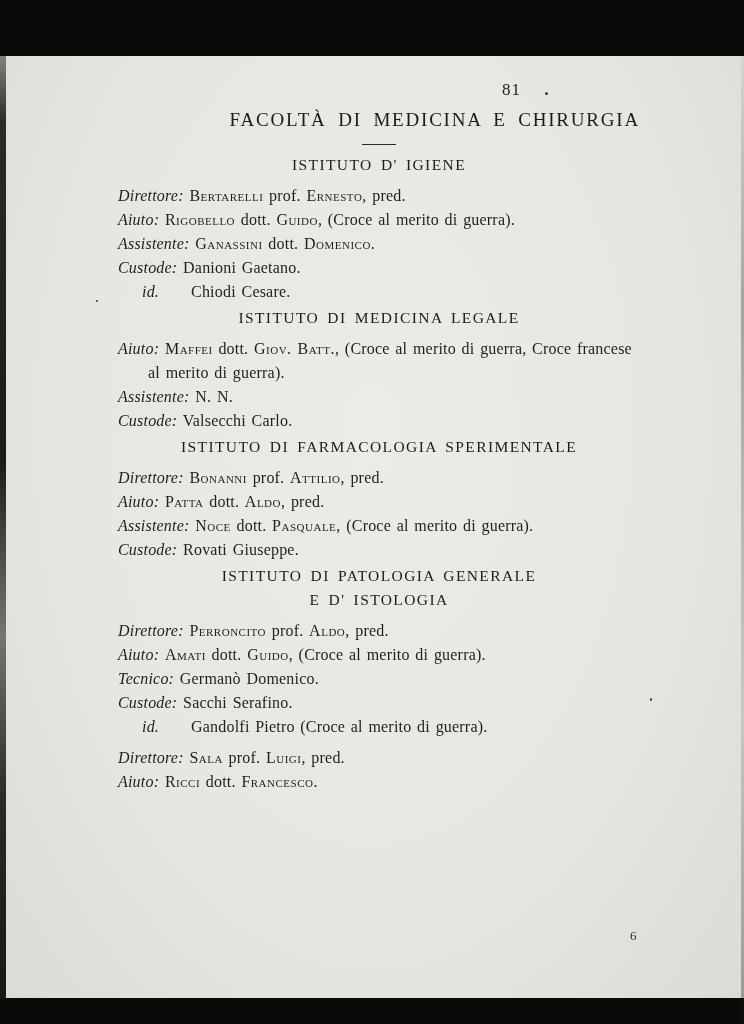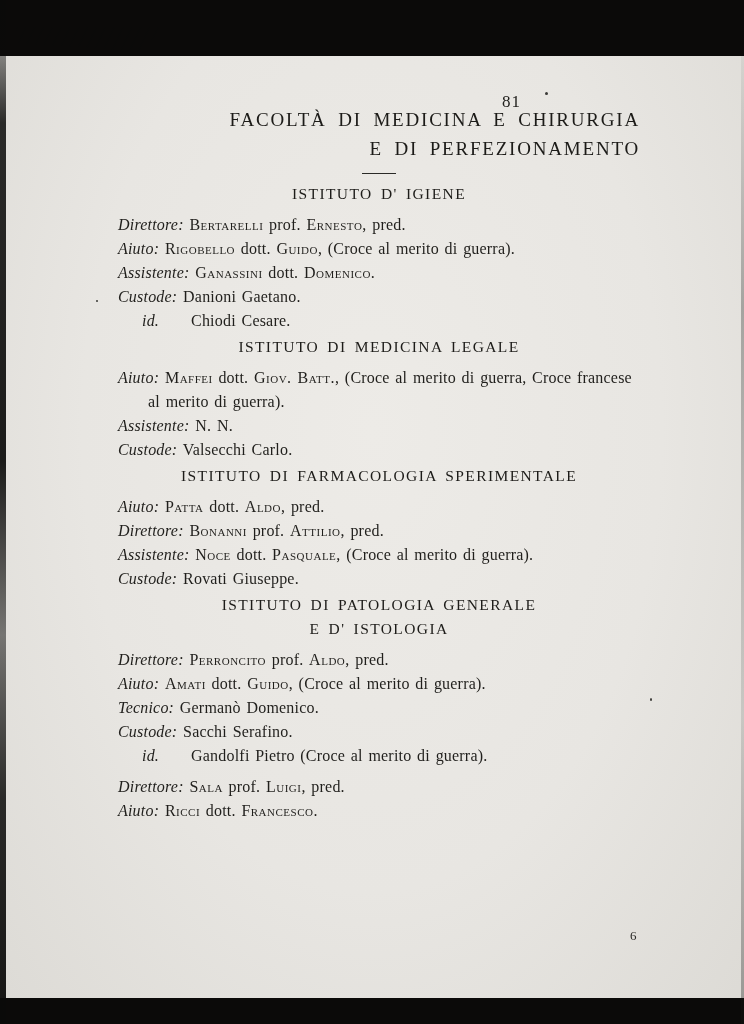--- a/index.html
+++ b/index.html
@@ -36,21 +36,21 @@
     clip-path:polygon(0 0,100% 0,82% 100%,0 65%);
   }
   .speck{position:absolute;background:#3a3a36;border-radius:50%;}
   .speck.s1{width:3px;height:3px;top:92px;left:545px;}
   .speck.s2{width:2px;height:2px;top:300px;left:96px;}
   .speck.s3{width:2px;height:3px;top:698px;left:650px;}
 
   .content{position:relative;padding:108px 104px 0 118px;}
 
   .pageno{
-    position:absolute;top:92px;left:502px;
+    position:absolute;top:80px;left:502px;
     font-size:17px;letter-spacing:1px;color:#23221f;text-align:center;
   }
   .sig{
     position:absolute;top:928px;left:630px;
     font-size:13px;color:#2a2926;
   }
 
   .title{
     text-align:right;font-size:19px;line-height:24px;
     letter-spacing:1.8px;word-spacing:5px;color:#1c1b18;
@@ -79,21 +79,20 @@
 </head>
 <body>
 
 <div class="paper"></div>
 
 <div class="content">
 
   <div class="pageno">81</div>
 
   <div class="title">FACOLTÀ DI MEDICINA E CHIRURGIA</div>
-  <div class="title title2">E DI PERFEZIONAMENTO</div>
   <div class="dash"></div>
 
   <section>
     <div class="heading first">ISTITUTO D' IGIENE</div>
     <div class="entries">
       <div class="entry"><span class="lbl">Direttore:</span> <span class="sc">Bertarelli</span> <span>prof.</span> <span class="sc">Ernesto</span><span>, pred.</span></div>
       <div class="entry"><span class="lbl">Aiuto:</span> <span class="sc">Rigobello</span> <span>dott.</span> <span class="sc">Guido</span><span>, (Croce al merito di guerra).</span></div>
       <div class="entry"><span class="lbl">Assistente:</span> <span class="sc">Ganassini</span> <span>dott.</span> <span class="sc">Domenico</span><span>.</span></div>
       <div class="entry"><span class="lbl">Custode:</span> <span>Danioni Gaetano.</span></div>
       <div class="entry indent"><span class="lbl">id.</span><span>Chiodi Cesare.</span></div>
@@ -105,22 +104,22 @@
     <div class="entries">
       <div class="entry"><span class="lbl">Aiuto:</span> <span class="sc">Maffei</span> <span>dott.</span> <span class="sc">Giov. Batt.</span><span>, (Croce al merito di guerra, Croce francese al merito di guerra).</span></div>
       <div class="entry"><span class="lbl">Assistente:</span> <span>N. N.</span></div>
       <div class="entry"><span class="lbl">Custode:</span> <span>Valsecchi Carlo.</span></div>
     </div>
   </section>
 
   <section>
     <div class="heading">ISTITUTO DI FARMACOLOGIA SPERIMENTALE</div>
     <div class="entries">
+      <div class="entry"><span class="lbl">Direttore:</span> <span class="sc">Bonanni</span> <span>prof.</span> <span class="sc">Attilio</span><span>, pred.</span></div>
       <div class="entry"><span class="lbl">Aiuto:</span> <span class="sc">Patta</span> <span>dott.</span> <span class="sc">Aldo</span><span>, pred.</span></div>
-      <div class="entry"><span class="lbl">Direttore:</span> <span class="sc">Bonanni</span> <span>prof.</span> <span class="sc">Attilio</span><span>, pred.</span></div>
       <div class="entry"><span class="lbl">Assistente:</span> <span class="sc">Noce</span> <span>dott.</span> <span class="sc">Pasquale</span><span>, (Croce al merito di guerra).</span></div>
       <div class="entry"><span class="lbl">Custode:</span> <span>Rovati Giuseppe.</span></div>
     </div>
   </section>
 
   <section>
     <div class="heading">ISTITUTO DI PATOLOGIA GENERALE</div>
     <div class="heading">E D' ISTOLOGIA</div>
     <div class="entries">
       <div class="entry"><span class="lbl">Direttore:</span> <span class="sc">Perroncito</span> <span>prof.</span> <span class="sc">Aldo</span><span>, pred.</span></div>

